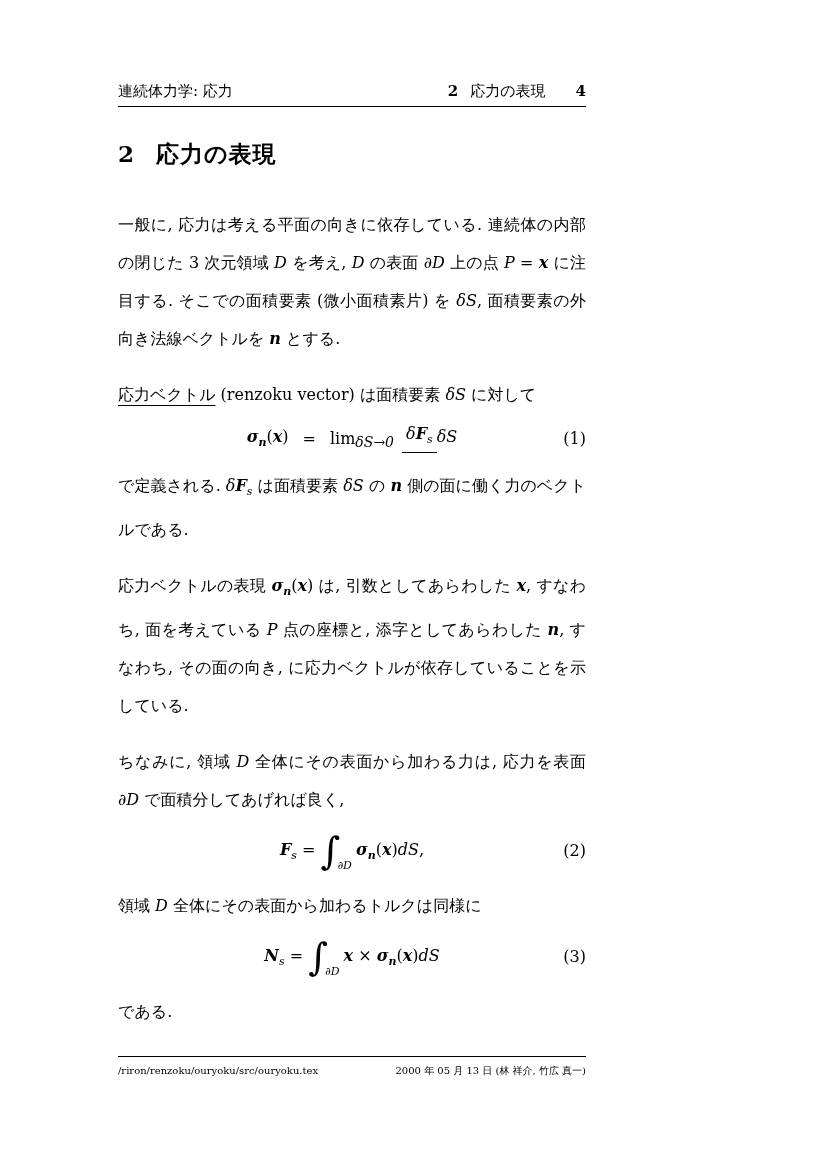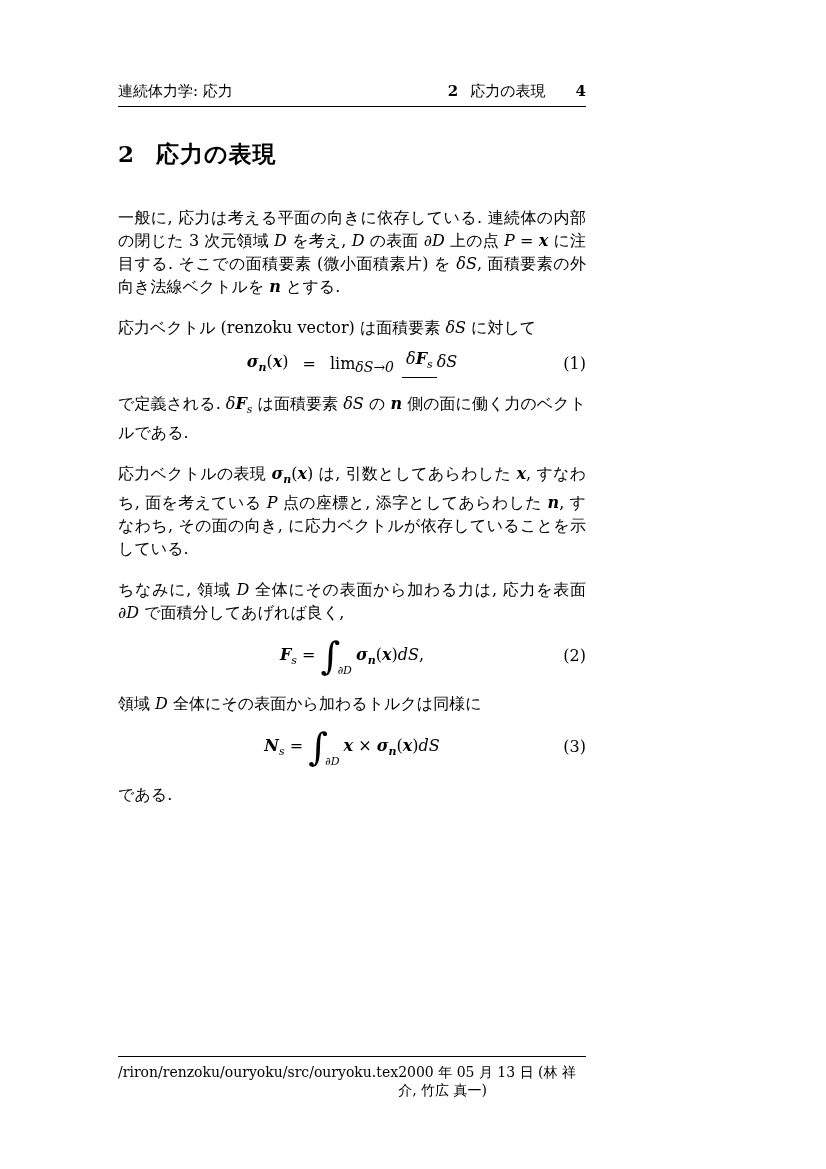--- a/index.html
+++ b/index.html
@@ -57,32 +57,32 @@
   .section-heading .sec-num {
     font-family: "DejaVu Serif", serif;
     margin-right: 22px;
   }
   .section-heading .sec-title {
     font-family: "Liberation Sans", sans-serif;
     letter-spacing: 1px;
   }
   .para {
     margin: 0 0 18px 0;
-    line-height: 23px;
+    line-height: 38px;
     text-align: justify;
   }
   .para.tight { margin-bottom: 10px; }
 
   
   .seg-t  { font-style: normal; }
   .seg-m  { font-style: italic; }
   .seg-mb { font-style: italic; font-weight: bold; }
   .seg-sub  { font-style: italic; font-size: 11px; vertical-align: -4px; }
   .seg-subb { font-style: italic; font-weight: bold; font-size: 11px; vertical-align: -4px; }
-  .seg-u { text-underline-offset: 5px; }
+  .seg-u { text-decoration: underline; text-underline-offset: 5px; }
 
   
   .equation {
     position: relative;
     display: flex;
     justify-content: center;
     align-items: center;
     margin: 10px 0 14px 0;
     line-height: 1.2;
   }
@@ -140,21 +140,21 @@
     border-top: 1px solid #000;
   }
   .footer {
     position: absolute;
     top: 1064px;
     left: 118px;
     right: 116px;
     display: flex;
     justify-content: space-between;
     align-items: baseline;
-    font-size: 14px;
+    font-size: 10px;
   }
 </style>
 </head>
 <body>
 
 <div class="page">
 
   <div class="header">
     <span class="header-left">連続体力学: 応力</span>
     <span class="header-right">

